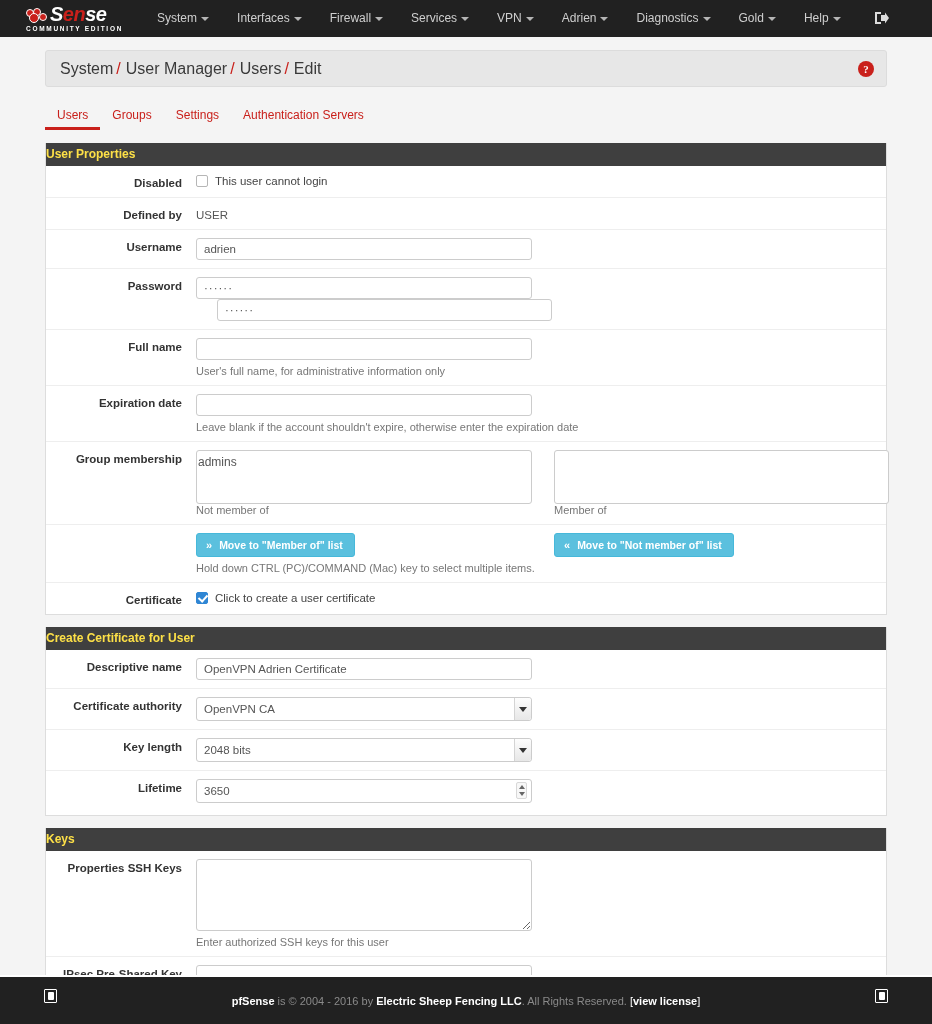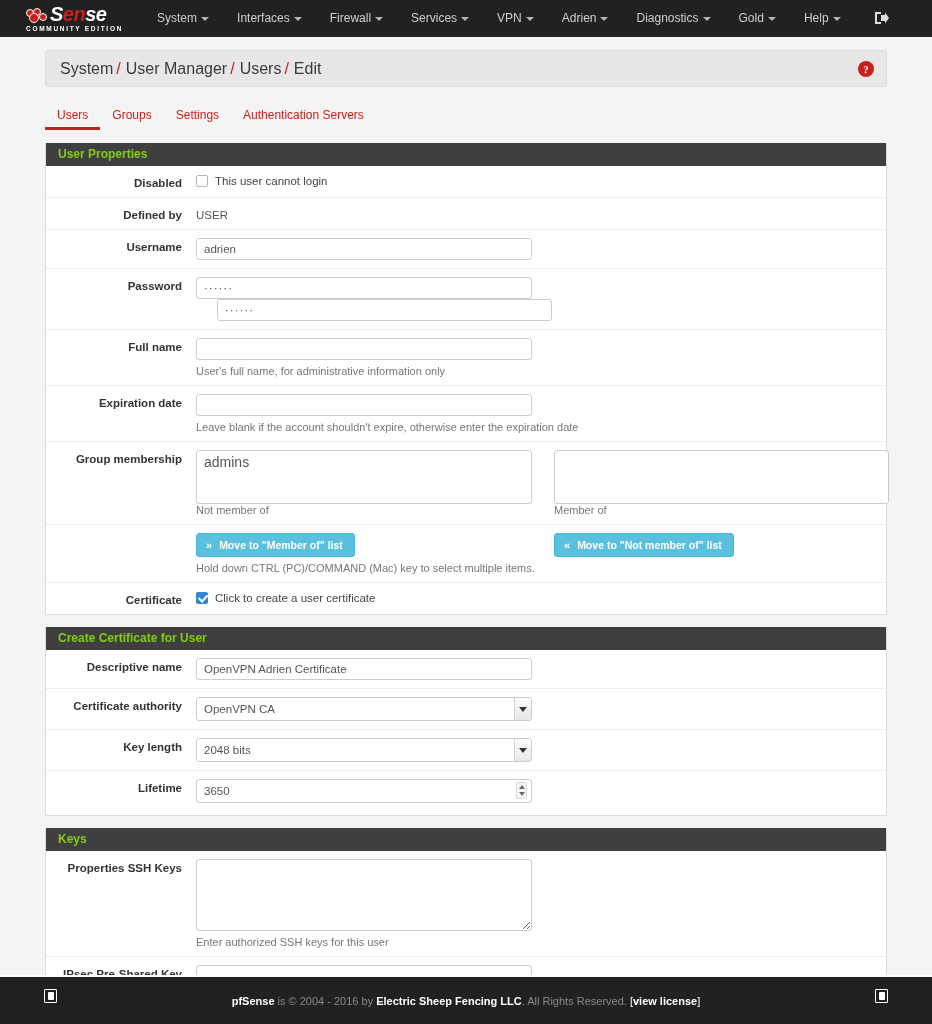--- a/index.html
+++ b/index.html
@@ -92,22 +92,22 @@
   }
   .tab.active { color: #c9201b; }
   .tab.active:after {
     content: ""; position: absolute; left: 0; right: 0; bottom: 0;
     height: 3px; background: #c9201b;
   }
 
   
   .panel { margin: 12px 45px 0 45px; background: #ffffff; border: 1px solid #ddd; border-top: none; }
   .panel-heading {
-    background: #3f3f3f; color: #84cc16; font-weight: bold; font-size: 12px;
-    padding: 6px 12px; height: 23px; line-height: 11px;
+    background: #3f3f3f; color: #fde047; font-weight: bold; font-size: 12px;
+    padding: 6px 0; height: 23px; line-height: 11px;
   }
   .row-line {
     display: flex; border-bottom: 1px solid #eeeeee;
     padding: 8px 0; min-height: 30px; align-items: flex-start;
   }
   .row-line:last-child { border-bottom: none; }
   .lbl {
     width: 150px; min-width: 150px; text-align: right; padding-right: 14px;
     font-weight: bold; font-size: 11.5px; color: #333; padding-top: 3px;
   }
@@ -133,21 +133,21 @@
   .cbx.checked { background: #2f86d4; border-color: #2f86d4; }
   .cbx.checked:after {
     content: ""; position: absolute; left: 3px; top: 0px;
     width: 4px; height: 7px; border: solid #fff;
     border-width: 0 2px 2px 0; transform: rotate(42deg);
   }
   .chk-label { font-size: 11.5px; color: #444; }
 
   .listbox {
     width: 336px; height: 54px; border: 1px solid #ccc; border-radius: 3px;
-    background: #fff; padding: 4px 7px; font-size: 14px; color: #555;
+    background: #fff; padding: 4px 1px; font-size: 12px; color: #555;
     overflow: hidden;
   }
   .listbox .opt { line-height: 15px; }
   .dual { display: flex; width: 100%; }
   .dual-col { display: flex; flex-direction: column; }
   .dual-gap { width: 22px; }
   .sublabel { font-size: 11px; color: #777; }
 
   .btn-move {
     background: #5bc0de; color: #fff; border: 1px solid #46b8da; border-radius: 3px;

